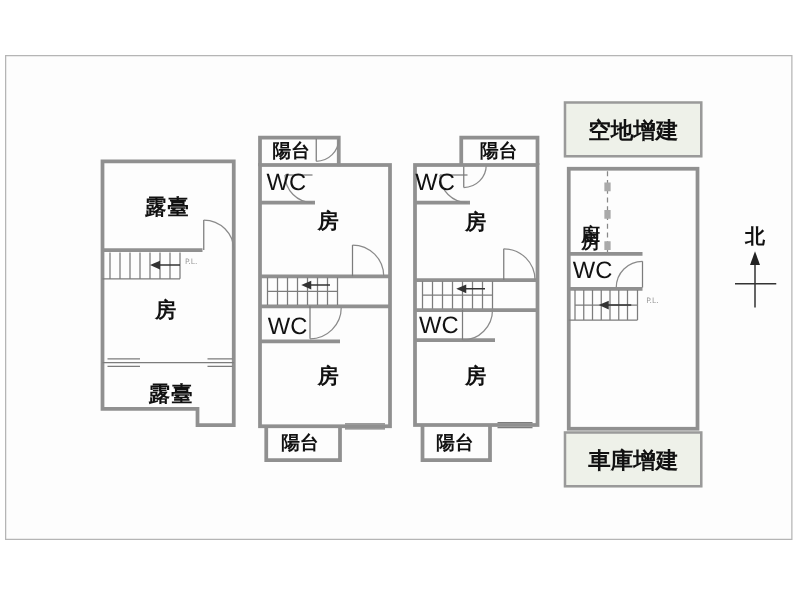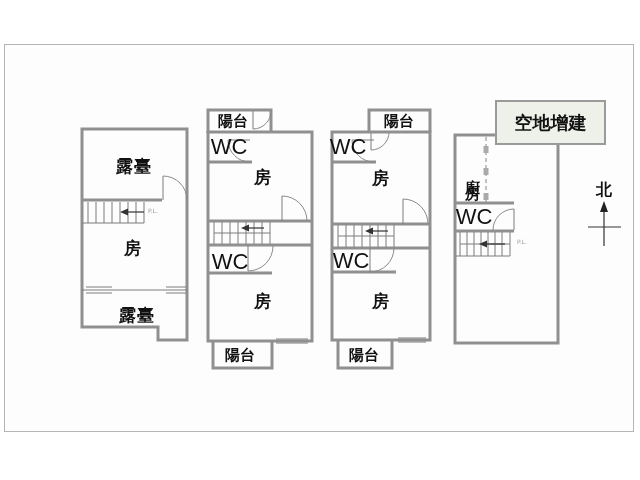--- a/index.html
+++ b/index.html
@@ -17,21 +17,21 @@
   .thin  { stroke:#7c7c7c; stroke-width:1;   fill:none; }
   .door  { stroke:#8a8a8a; stroke-width:1;   fill:none; }
   .dark  { stroke:#333333; stroke-width:1.2; fill:none; }
   .dash  { stroke:#888888; stroke-width:1;   fill:none; stroke-dasharray:4 3; }
   .lbl {
     position:absolute; transform:translate(-50%,-50%);
     color:#111; white-space:nowrap; z-index:3;
   }
   .room  { font-size:17px; font-weight:600; letter-spacing:1px; }
   .balc  { font-size:15px; font-weight:700; }
-  .wc    { font-size:22px; font-weight:400; font-family:"Liberation Sans", sans-serif; }
+  .wc    { font-size:19px; font-weight:400; font-family:"Liberation Sans", sans-serif; }
   .north { font-size:16px; font-weight:700; }
   .pl    { font-size:6px; font-weight:400; color:#999; transform:translate(0,-50%); }
   .kitchen {
     writing-mode:vertical-rl; text-orientation:upright;
     font-size:15px; font-weight:600; letter-spacing:6px;
   }
   .anno-box {
     position:absolute; width:111px; height:45px; box-sizing:border-box;
     background:#eef1e9; border:2px solid #9a9a9a;
     display:flex; align-items:center; justify-content:center; z-index:2;
@@ -125,22 +125,25 @@
       <path class="dark" d="M505,244 H484"></path>
       <polygon points="479,244 487,240.5 487,247.5" fill="#333"></polygon>
     </g>
 
     <g>
       <path class="dark" d="M604,207 V246 M588,227 H621"></path>
       <polygon points="604,201 600,212 608,212" fill="#222"></polygon>
     </g>
   </svg>
 
-  <div class="anno-box" style="left:451px; top:100px;margin-left:44px;">
+  <div class="anno-box" style="left:451px; top:81px;">
     <span class="anno">空地增建</span>
+  </div>
+  <div class="anno-box" style="left:451px; top:345px;">
+    <span class="anno">車庫增建</span>
   </div>
 
   <div class="lbl room" style="left:134px; top:166px;">露臺</div>
   <div class="lbl room" style="left:133px; top:248px;">房</div>
   <div class="lbl room" style="left:137px; top:315px;">露臺</div>
   <div class="lbl pl" style="left:148px; top:210px;">P.L.</div>
 
   <div class="lbl balc" style="left:233px; top:121px;">陽台</div>
   <div class="lbl wc" style="left:229px; top:147px;">WC</div>
   <div class="lbl room" style="left:263px; top:177px;">房</div>

